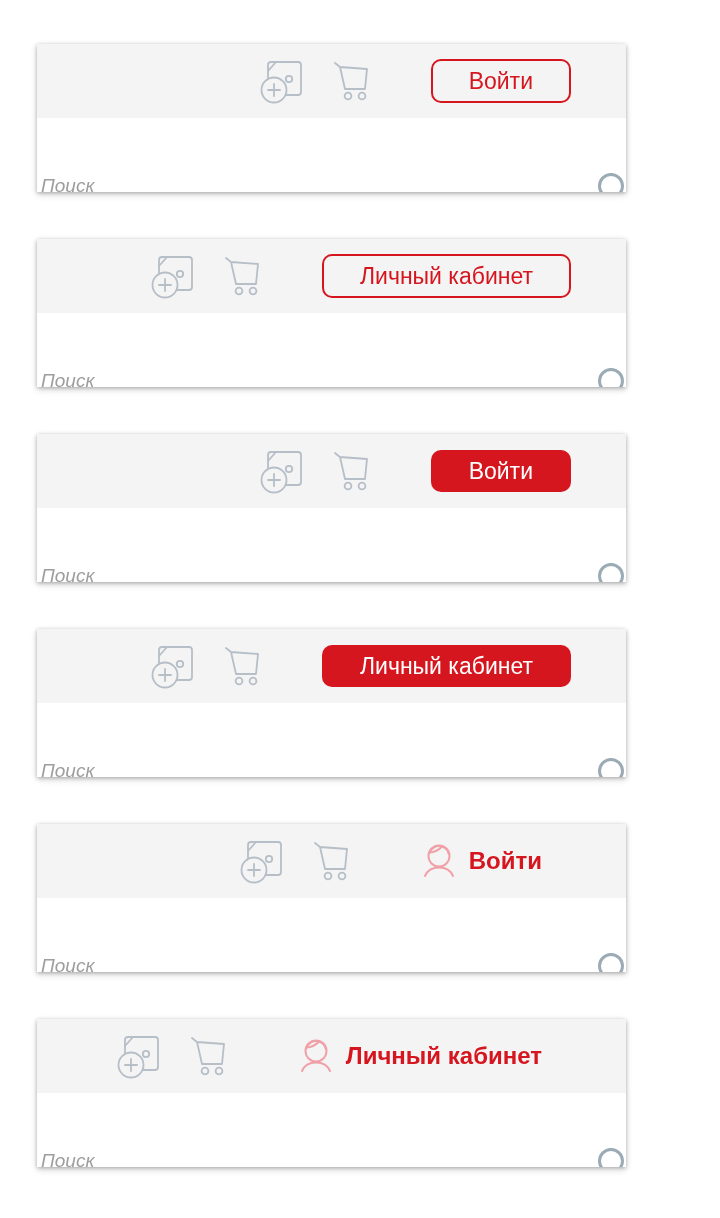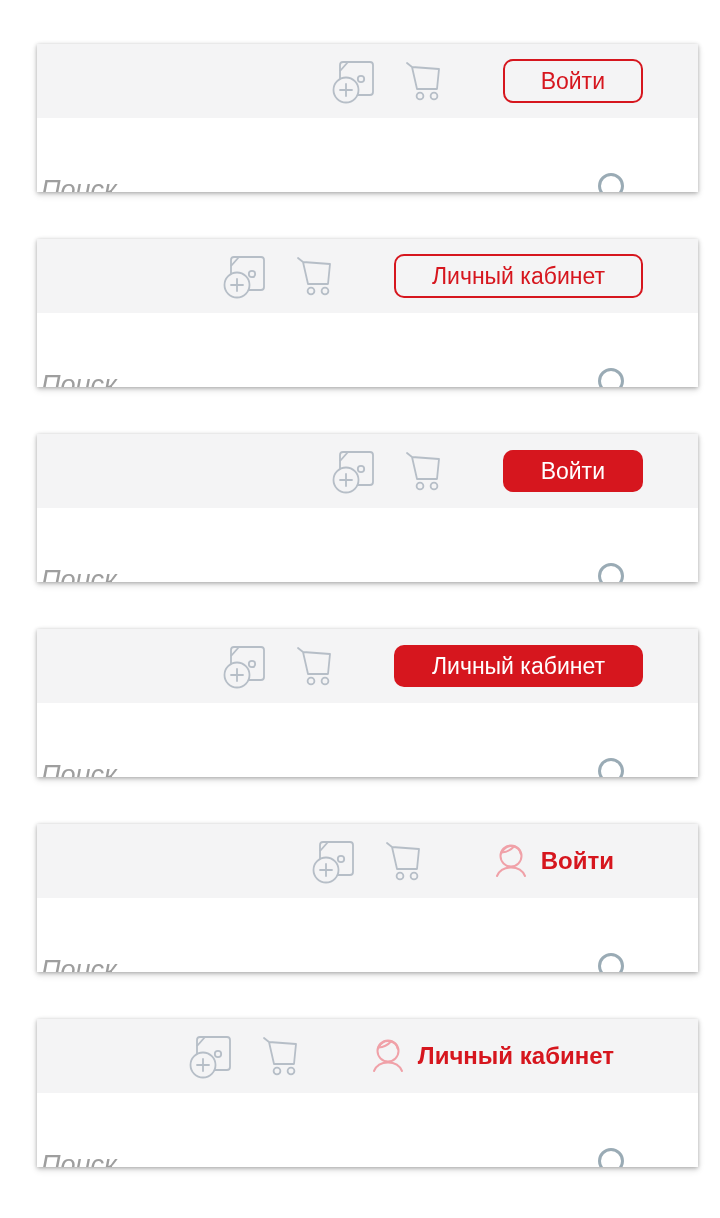--- a/index.html
+++ b/index.html
@@ -1,21 +1,21 @@
 <!DOCTYPE html>
 <html><head>
 <meta charset="utf-8">
 <style>
   html,body{margin:0;padding:0;background:#ffffff;}
   body{
     width:720px;height:1218px;overflow:hidden;
     font-family:"Liberation Sans","DejaVu Sans",sans-serif;
   }
   .card{
-    width:661px;height:148px;margin-left:37px;margin-top:47px;
+    width:589px;height:148px;margin-left:37px;margin-top:47px;
     background:#eab308;overflow:hidden;
     box-shadow:0 1px 4px rgba(0,0,0,0.28),0 3px 7px rgba(0,0,0,0.12);
   }
   .card.first{margin-top:44px;}
   .topbar{
     height:74px;background:#f4f4f5;
     display:flex;align-items:center;justify-content:flex-end;
   }
   .topbar.pad-btn{padding-right:55px;}
   .topbar.pad-txt{padding-right:84px;}
@@ -33,21 +33,21 @@
   .btn.filled{
     background:#d6161e;border:none;color:#ffffff;height:42px;padding:0 38px;
   }
   .auth-link{
     display:flex;align-items:center;gap:12px;cursor:pointer;
     color:#d6161e;font-size:24px;font-weight:bold;white-space:nowrap;
   }
   .searchrow{position:relative;height:74px;background:#ffffff;}
   .search-placeholder{
     position:absolute;left:4px;top:58px;
-    font-size:27px;font-style:italic;color:#9e9e9e;line-height:1.1;
+    font-size:19px;font-style:italic;color:#9e9e9e;line-height:1.1;
   }
   .search-circle{
     position:absolute;left:561px;top:55px;width:20px;height:20px;
     border:3.5px solid #9aabb5;border-radius:50%;
   }
   svg{display:block;}
 </style>
 </head>
 <body>
 

